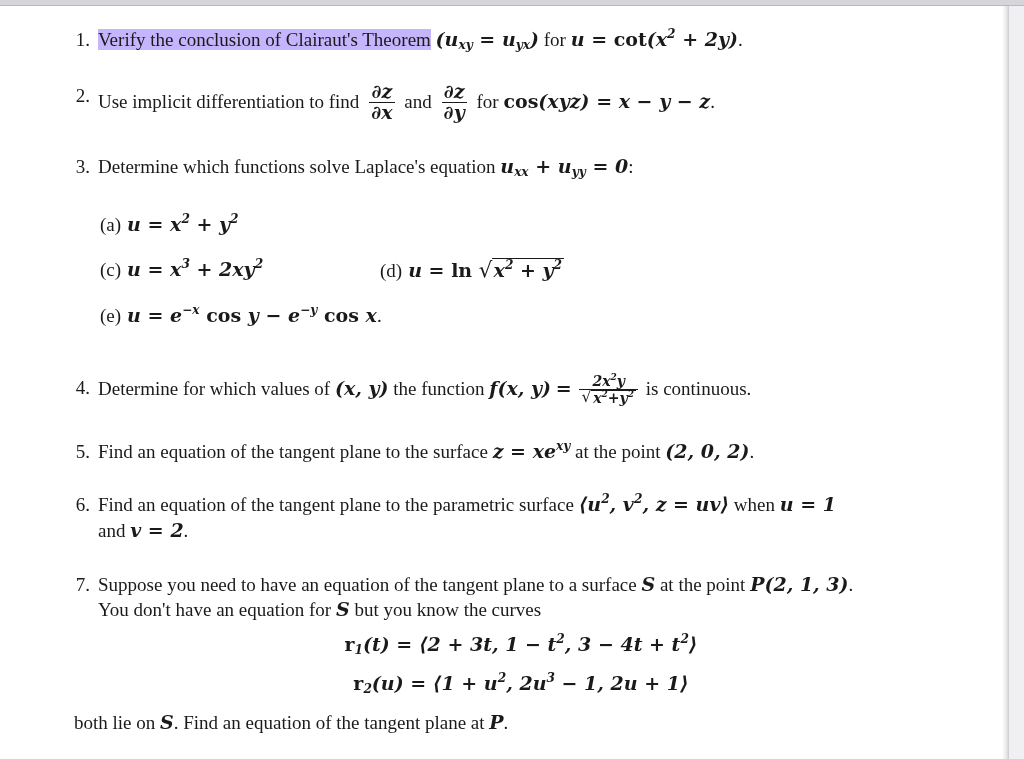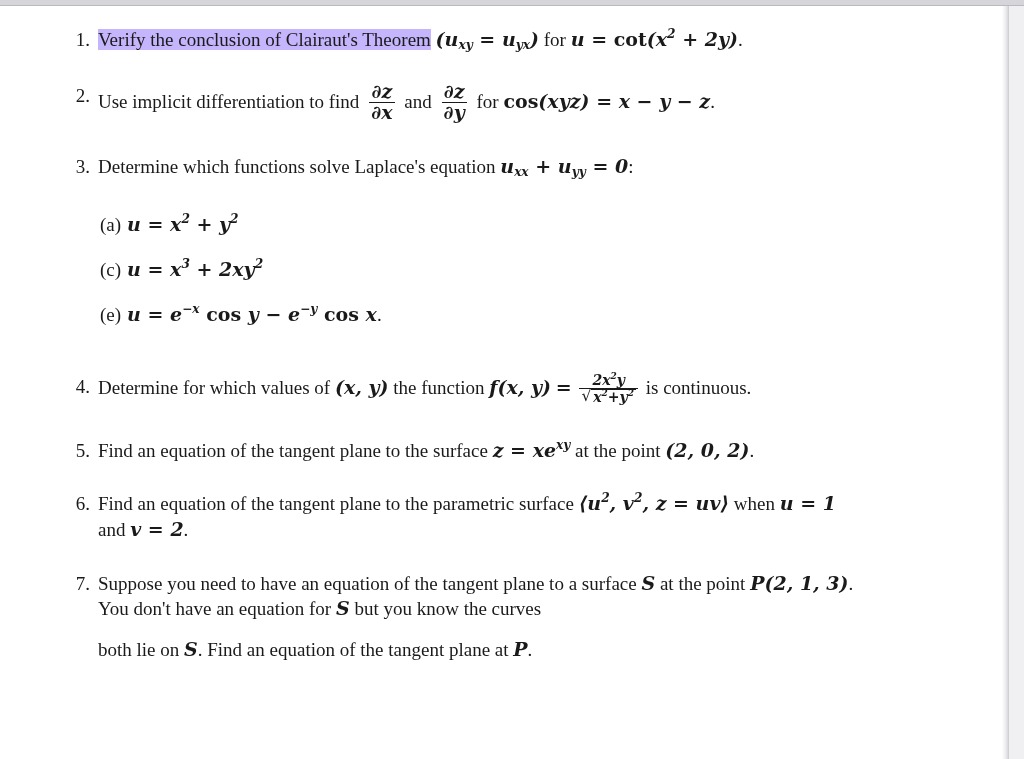--- a/index.html
+++ b/index.html
@@ -154,21 +154,21 @@
 
   
   .display-eq {
     text-align: center;
     font-size: 19px;
     margin: 10px 0 0 0;
     padding-left: 40px;
   }
 
   .cont-line {
-    padding-left: 98px;
+    padding-left: 74px;
     font-size: 19px;
   }
 
   .spacer-1 { height: 30px; }
   .spacer-2 { height: 30px; }
   .spacer-3 { height: 26px; }
   .spacer-4 { height: 32px; }
   .spacer-5 { height: 28px; }
   .spacer-6 { height: 28px; }
   .spacer-7 { height: 20px; }
@@ -221,20 +221,23 @@
     <div class="subrow">
       <div class="subcell">
         <span class="sublabel">(a)</span><span class="m"><span>u</span> <span>=</span> <span>x</span><sup class="e">2</sup> <span>+</span> <span>y</span><sup class="e">2</sup></span>
       </div>
     </div>
 
     <div class="subrow">
       <div class="subcell">
         <span class="sublabel">(c)</span><span class="m"><span>u</span> <span>=</span> <span>x</span><sup class="e">3</sup> <span>+</span> <span>2xy</span><sup class="e">2</sup></span>
       </div>
+      <div class="subcell">
+        <span class="sublabel">(d)</span><span class="m"><span>u</span> <span>=</span> <span class="mr">ln</span> <span class="rad"><span class="radbar"><span>x</span><sup class="e">2</sup> <span>+ y</span><sup class="e">2</sup></span></span></span>
+      </div>
     </div>
 
     <div class="subrow">
       <div class="subcell" style="width:100%">
         <span class="sublabel">(e)</span><span class="m"><span>u</span> <span>=</span> <span>e</span><sup class="e">−x</sup> <span class="mr">cos</span> <span>y</span> <span>−</span> <span>e</span><sup class="e">−y</sup> <span class="mr">cos</span> <span>x</span></span><span>.</span>
       </div>
     </div>
 
   </div>
 
@@ -264,19 +267,25 @@
     <span class="ptext"><span>Find an equation of the tangent plane to the parametric surface</span> <span class="m"><span>⟨</span><span>u</span><sup class="e">2</sup><span>,</span> <span>v</span><sup class="e">2</sup><span>,</span> <span>z = uv</span><span>⟩</span></span> <span>when</span> <span class="m">u = 1</span><br><span>and</span> <span class="m">v = 2</span><span>.</span></span>
   </div>
 
   <div class="spacer-6"></div>
 
   <div class="problem">
     <span class="pnum">7.</span>
     <span class="ptext"><span>Suppose you need to have an equation of the tangent plane to a surface</span> <span class="m">S</span> <span>at the point</span> <span class="m">P(2, 1, 3)</span><span>.</span><br><span>You don't have an equation for</span> <span class="m">S</span> <span>but you know the curves</span></span>
   </div>
 
-
+  <div class="display-eq">
+    <span class="m"><span class="mr">r</span><sub class="e">1</sub><span>(t)</span> <span>=</span> <span>⟨</span><span>2 + 3t</span><span>,</span> <span>1 − t</span><sup class="e">2</sup><span>,</span> <span>3 − 4t + t</span><sup class="e">2</sup><span>⟩</span></span>
+  </div>
+
+  <div class="display-eq" style="margin-top:16px">
+    <span class="m"><span class="mr">r</span><sub class="e">2</sub><span>(u)</span> <span>=</span> <span>⟨</span><span>1 + u</span><sup class="e">2</sup><span>,</span> <span>2u</span><sup class="e">3</sup><span> − 1</span><span>,</span> <span>2u + 1</span><span>⟩</span></span>
+  </div>
 
   <div class="cont-line" style="margin-top:16px">
     <span>both lie on</span> <span class="m">S</span><span>. Find an equation of the tangent plane at</span> <span class="m">P</span><span>.</span>
   </div>
 
 </div>
 
 </body></html>

